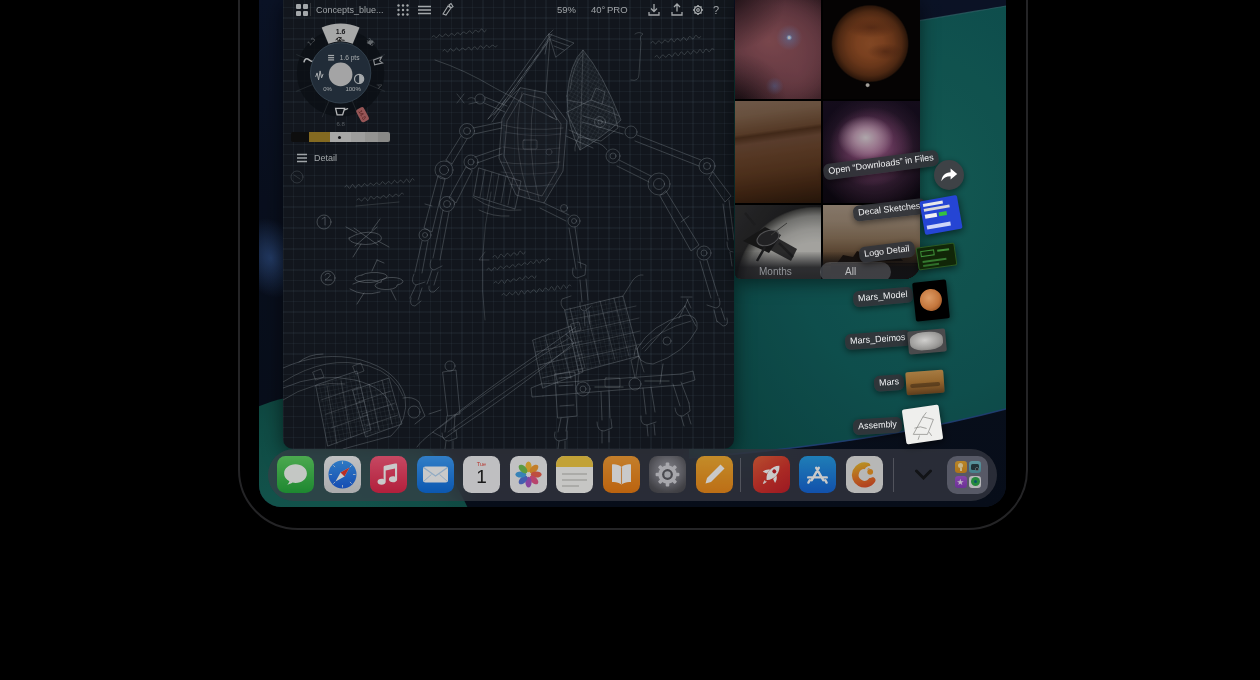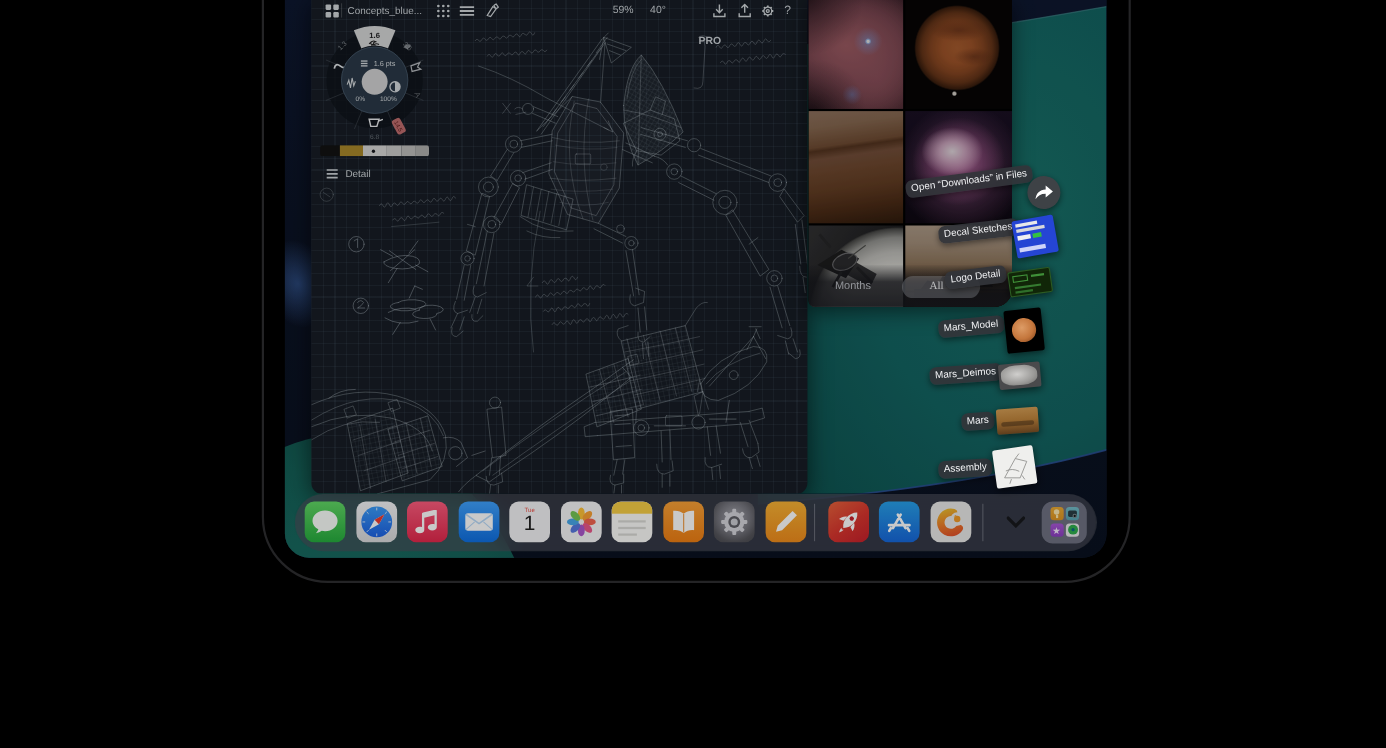--- a/index.html
+++ b/index.html
@@ -25,21 +25,21 @@
   #grid{position:absolute;left:0;top:0;width:100%;height:100%;
         background-image:
           repeating-linear-gradient(0deg, rgba(140,168,198,.08) 0 1px, transparent 1px 10.5px),
           repeating-linear-gradient(90deg, rgba(140,168,198,.08) 0 1px, transparent 1px 10.5px);}
   .tbtxt{position:absolute;color:#c9ced3;font-size:9.5px;top:4px;line-height:12px;}
   .tbico{position:absolute;top:3px;}
   
   #photos{position:absolute;left:476px;top:0;width:185px;height:279px;background:#000;
           border-radius:0 0 16px 6px;overflow:hidden;box-shadow:0 4px 18px rgba(0,0,0,.5);}
   .ph{position:absolute;overflow:hidden;}
-  #ph-footer{position:absolute;left:0;top:241px;width:185px;height:38px;
+  #ph-footer{position:absolute;left:0;top:252px;width:185px;height:38px;
              background:linear-gradient(180deg,rgba(16,16,20,.05) 0%,rgba(22,23,28,.8) 40%,rgba(24,25,30,.9) 100%);}
   #pill-all{position:absolute;left:85px;top:10px;width:71px;height:20px;border-radius:11px;
             background:rgba(200,205,215,.32);}
   
   #dock{position:absolute;left:9px;top:449px;width:729px;height:52px;border-radius:26px;
         background:rgba(76,79,90,.66);backdrop-filter:blur(12px);}
   .dicon{position:absolute;top:7px;width:37px;height:37px;border-radius:8.5px;overflow:hidden;}
   .ddiv{position:absolute;top:9px;width:1px;height:34px;background:rgba(235,235,245,.28);}
   
   #dim{position:absolute;left:0;top:0;width:747px;height:507px;background:rgba(0,0,0,.21);pointer-events:none;}
@@ -294,21 +294,21 @@
       <svg class="tbico" style="left:134px" width="15" height="14" viewBox="0 0 15 14">
         <g stroke="#cfd4d8" stroke-width="1.6">
             <path d="M1,3.5 H14 M1,7 H14 M1,10.5 H14"></path>
           </g>
       </svg>
       <svg class="tbico" style="left:157px" width="14" height="14" viewBox="0 0 14 14">
         <path d="M3,11 L8,3 L11,5 L6,12 Z M9,2 l2,-1.5 2,3 -2,1.5 Z" fill="none" stroke="#cfd4d8" stroke-width="1.1"></path>
       </svg>
       <div class="tbtxt" style="left:274px;">59%</div>
       <div class="tbtxt" style="left:308px;">40°</div>
-      <div class="tbtxt" style="left:352px;font-weight:bold;margin-top:28px;">PRO</div>
+      <div class="tbtxt" style="left:324px;font-weight:normal;">PRO</div>
       <svg class="tbico" style="left:364px" width="14" height="14" viewBox="0 0 14 14">
         <g stroke="#cfd4d8" stroke-width="1.3" fill="none">
             <path d="M7,1 V8 M4,5.5 L7,8.5 L10,5.5 M2,9 V12 H12 V9"></path>
           </g>
       </svg>
       <svg class="tbico" style="left:387px" width="14" height="14" viewBox="0 0 14 14">
         <g stroke="#cfd4d8" stroke-width="1.3" fill="none">
             <path d="M7,8.5 V1.5 M4,4 L7,1 L10,4 M2,9 V12 H12 V9"></path>
           </g>
       </svg>
@@ -408,21 +408,21 @@
             <path d="M14,58 l6,-8 10,2 4,-6 12,4 2,6 z"></path>
             <path d="M52,56 l8,-10 14,2 6,8 z"></path>
           </g>
           <path d="M0,60 H97" stroke="#35230f" stroke-width="2"></path>
         </svg>
       </div>
       <div class="abs" style="left:0;top:0;width:185px;height:279px;background:rgba(5,6,10,.13)"></div>
       <div id="ph-footer">
         <div id="pill-all"></div>
         <div class="abs" style="left:24px;top:14px;color:#b9bcc2;font-size:10px;">Months</div>
-        <div class="abs" style="left:110px;top:14px;color:#f0f1f3;font-size:10px;font-family:Liberation Serif, serif;">All</div>
+        <div class="abs" style="left:110px;top:14px;color:#f0f1f3;font-size:10px;">All</div>
       </div>
     </div>
 
     <div id="dock"></div>
     <div id="dockicons">
 
       <div class="dicon" style="left:18px;top:456px;background:linear-gradient(180deg,#61d765,#26ac3e);">
         <svg width="37" height="37" viewBox="0 0 37 37">
             <path d="M18.5,8.2c-6.3,0-11.4,4.1-11.4,9.2 0,3.3 2.1,6.2 5.3,7.8 -0.4,1.3-1.2,2.6-2.2,3.5 2,-0.3 3.9,-1.1 5.3,-2.1 1,0.2 2,0.3 3,0.3 6.3,0 11.4,-4.1 11.4,-9.5 0,-5.1-5.1-9.2-11.4-9.2z" fill="#fff" opacity=".97"></path>
           </svg>

